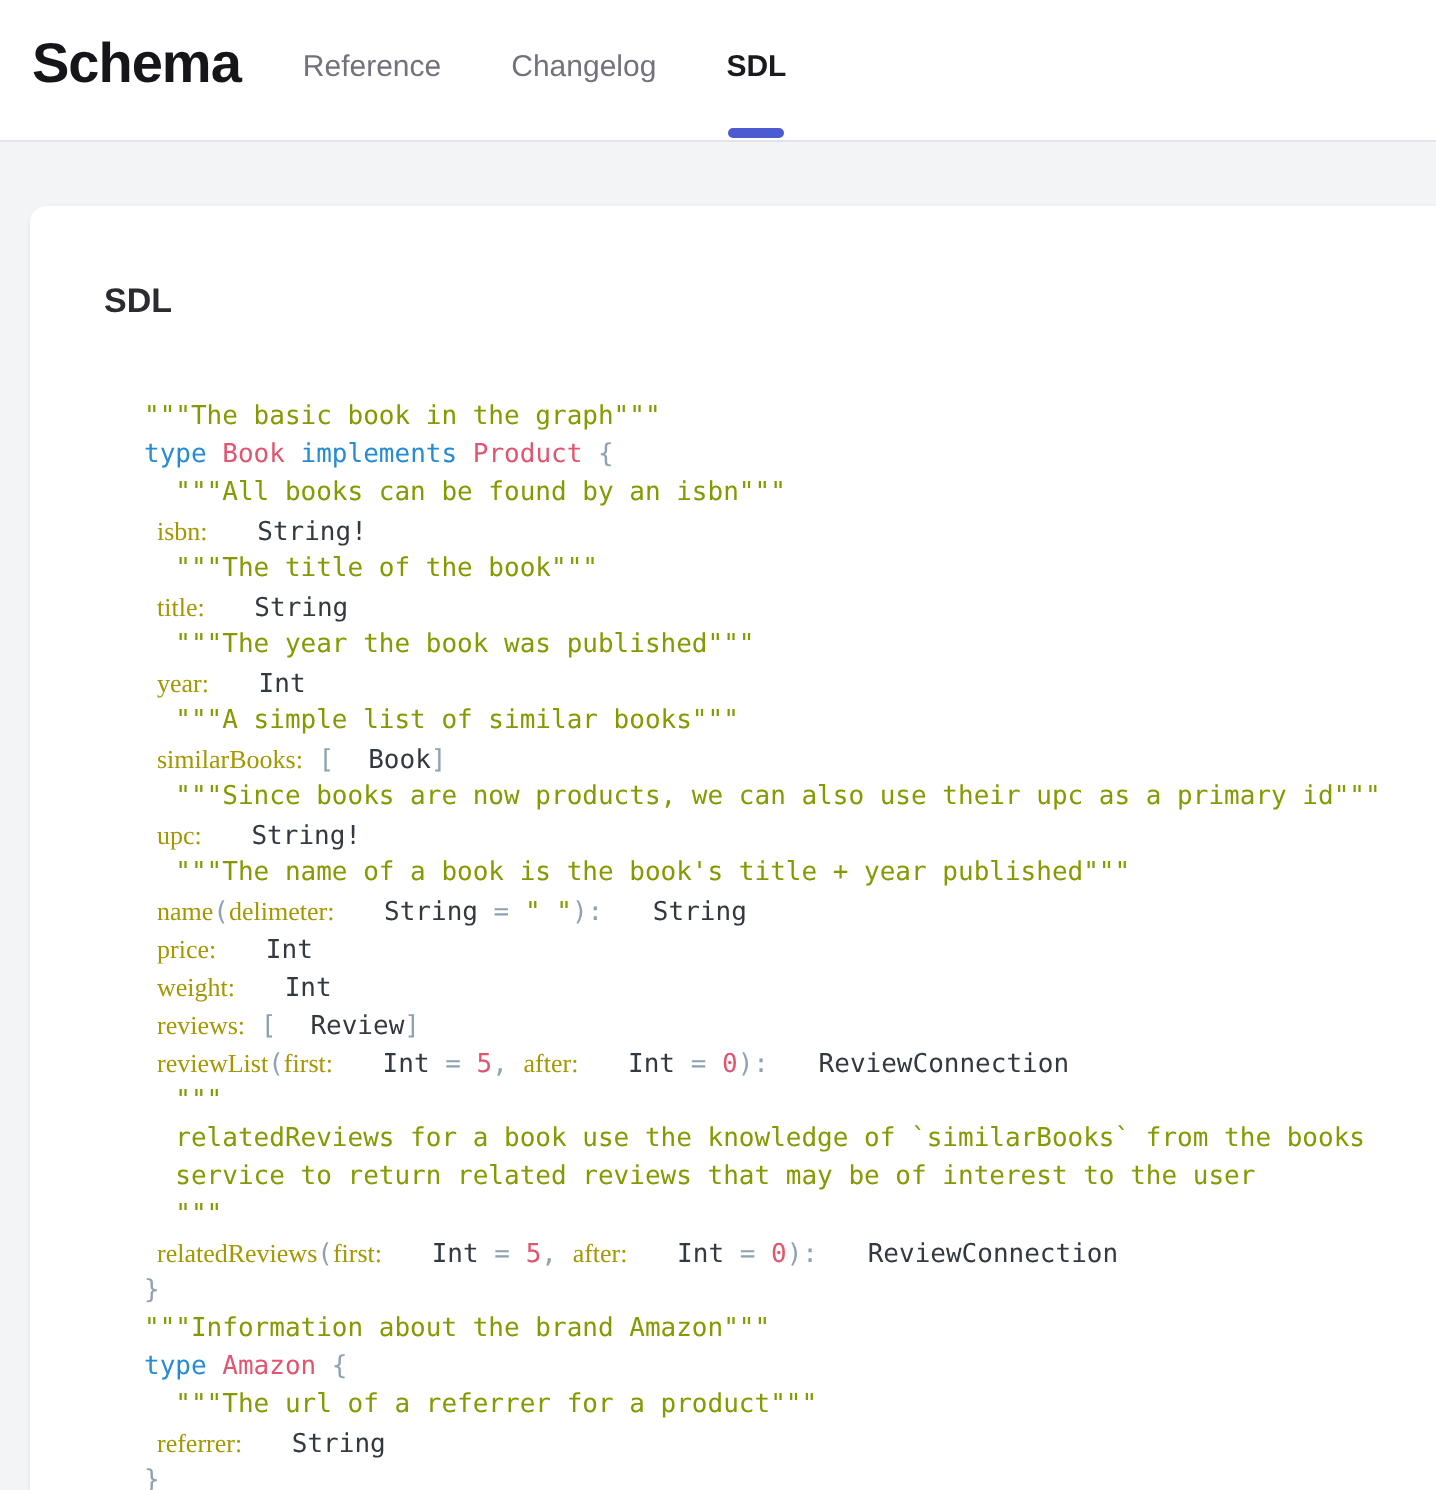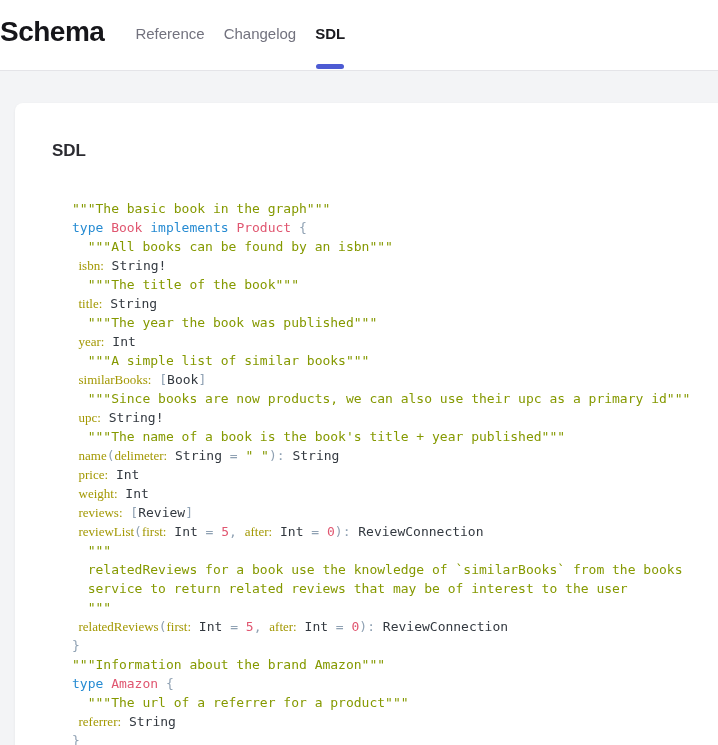--- a/index.html
+++ b/index.html
@@ -9,34 +9,35 @@
     background: #ffffff;
     font-family: "Liberation Sans", sans-serif;
   }
   
   .header {
     height: 71px;
     background: #ffffff;
     border-bottom: 1px solid var(--divider, #e4e4e8);
     display: flex;
     align-items: center;
+    padding-left: 16px;
     position: relative;
   }
   .page-title {
     font-size: 28px;
     font-weight: bold;
     color: var(--title, #16161a);
     letter-spacing: -0.5px;
     margin-top: -6px;
   }
   .tabs {
     display: flex;
     align-items: center;
     margin-left: 31px;
-    gap: 19px;
+    gap: 35px;
     height: 100%;
   }
   .tab {
     font-size: 15px;
     color: var(--tab-inactive, #72727e);
     cursor: pointer;
     height: 100%;
     display: flex;
     align-items: center;
     position: relative;
@@ -87,21 +88,21 @@
   }
   .code-line {
     white-space: pre;
     height: 19px;
     line-height: 19px;
   }
   .tok-doc { color: var(--tok-doc, #859900); }
   .tok-kw  { color: var(--tok-kw,  #268bd2); text-align: right; }
   .tok-tn  { color: var(--tok-tn,  #e05670); }
   .tok-fld { color: var(--tok-fld, #a39803); font-family: Liberation Serif, serif; }
-  .tok-typ { color: var(--tok-typ, #333940); }
+  .tok-typ { color: var(--tok-typ, #333940); margin-left: 17px; }
   .tok-pun { color: var(--tok-pun, #8fa1b3); }
   .tok-num { color: var(--tok-num, #e05670); }
   .tok-str { color: var(--tok-str, #859900); }
   .tok-pln { color: var(--tok-typ, #333940); }
 </style>
 </head>
 <body>
 
 <div class="header">
   <div class="page-title">Schema</div>

